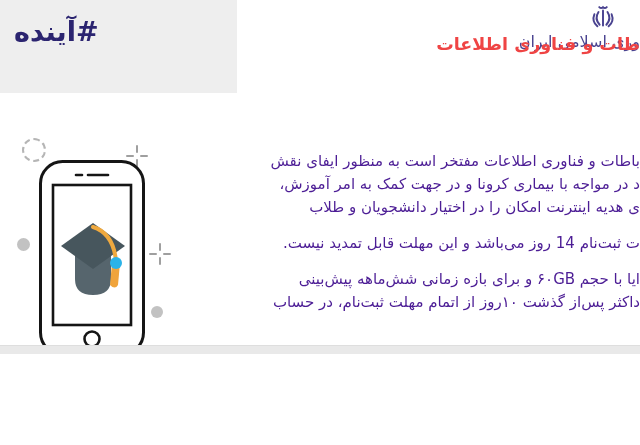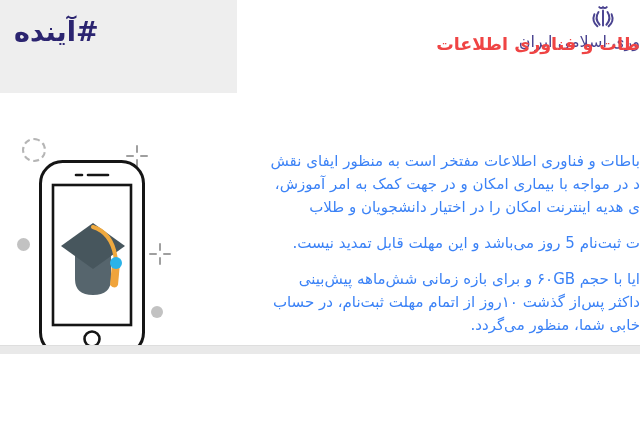--- a/index.html
+++ b/index.html
@@ -25,21 +25,21 @@
   .gray-dot{position:absolute;border-radius:50%;background:#c2c2c2;}
   .gd1{left:17px;top:145px;width:13px;height:13px;}
   .gd2{left:151px;top:213px;width:12px;height:12px;}
   .dashed-plus{position:absolute;}
   .dp1{left:126px;top:52px;}
   .dp2{left:149px;top:150px;}
 
   
   .article-wrap{position:absolute;left:252px;right:0;top:150px;bottom:10px;overflow:hidden;direction:rtl;}
   .para{margin:0 0 13px 0;}
-  .line{white-space:nowrap;text-align:right;direction:rtl;font-size:15px;line-height:23px;color:#3b82f6;}
+  .line{white-space:nowrap;text-align:right;direction:rtl;font-size:15px;line-height:23px;color:#4c1d95;}
 
   
   .footer-strip{position:absolute;left:0;bottom:0;width:640px;height:8px;background:#e9e9e9;border-top:1px solid #dedede;}
 </style>
 </head>
 <body>
 
 <div id="viewport">
 
   <div class="gray-corner"></div>
@@ -96,28 +96,27 @@
         <path d="M55 68 C68 72 76 82 78 102" fill="none" stroke="#efa93f" stroke-width="4" stroke-linecap="round"></path>
         <path d="M74 104 L82 104 L80 126 Q77 131 72 126 Z" fill="#f0a43c"></path>
         <circle cx="78" cy="104" r="6" fill="#2bb3e8"></circle>
       </g>
     </svg>
   </div>
 
   <div class="article-wrap">
       <div class="para">
         <div class="line">باطات و فناوری اطلاعات مفتخر است به منظور ایفای نقش</div>
-        <div class="line">د در مواجه با بیماری امکان و در جهت کمک به امر آموزش،</div>
+        <div class="line">د در مواجه با بیماری کرونا و در جهت کمک به امر آموزش،</div>
         <div class="line">ی هدیه اینترنت امکان را در اختیار دانشجویان و طلاب</div>
       </div>
       <div class="para">
-        <div class="line">ت ثبت‌نام 5 روز می‌باشد و این مهلت قابل تمدید نیست.</div>
+        <div class="line">ت ثبت‌نام 14 روز می‌باشد و این مهلت قابل تمدید نیست.</div>
       </div>
       <div class="para">
         <div class="line">ایا با حجم ۶۰GB و برای بازه زمانی شش‌ماهه پیش‌بینی</div>
         <div class="line">داکثر پس‌از گذشت ۱۰روز از اتمام مهلت ثبت‌نام، در حساب</div>
-        <div class="line">خابی شما، منظور می‌گردد.</div>
       </div>
     </div>
 
   <div class="footer-strip"></div>
 
 </div>
 
 </body></html>

